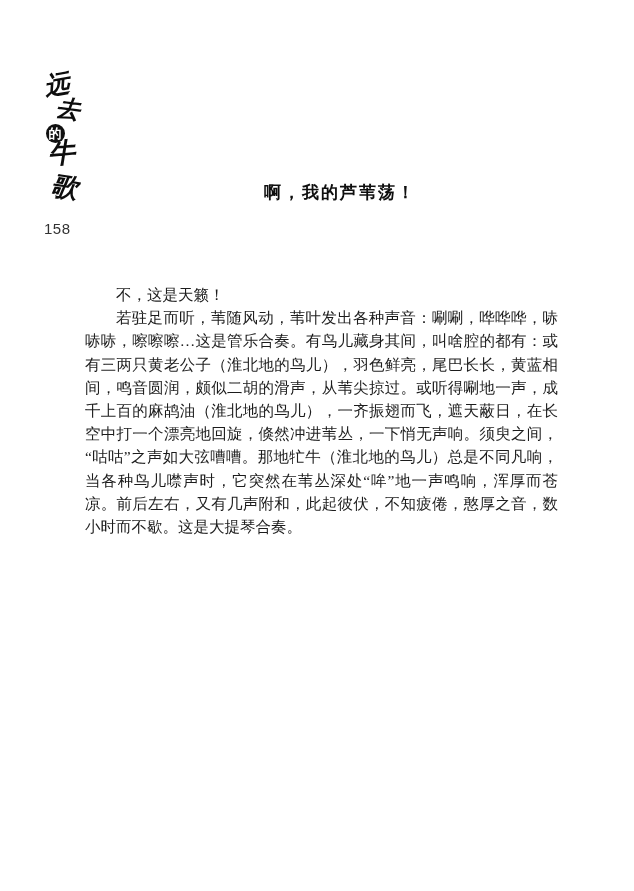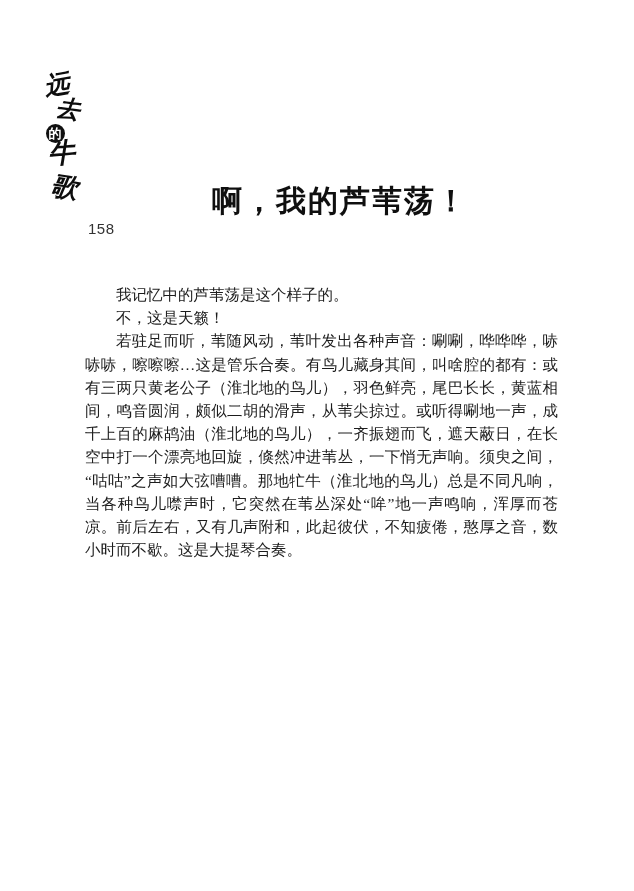--- a/index.html
+++ b/index.html
@@ -31,27 +31,27 @@
     font-size:13px; line-height:19px; text-align:center;
     font-style:normal;
     transform:translate(-5px,0);
   }
   .cal.c3 { font-size:27px; margin-top:0px; transform:translate(1px,-3px) rotate(-5deg); }
   .cal.c4 { font-size:27px; margin-top:4px; transform:translate(4px,0) rotate(9deg); }
 
   .page-number {
     position:absolute; left:44px; top:220px;
     font-family:"Liberation Sans","DejaVu Sans",sans-serif;
-    font-size:15px; color:#333; letter-spacing:0.5px;margin-left:44px;
+    font-size:15px; color:#333; letter-spacing:0.5px;
   }
 
   .title {
     position:absolute; left:104px; top:181px; width:472px;
     margin:0; text-align:center;
-    font-size:30px; font-weight:bold; letter-spacing:2px;
+    font-size:17px; font-weight:bold; letter-spacing:2px;
     color:#0f0f0f;
     white-space:nowrap;
   }
 
   .article {
     position:absolute; left:85px; top:283px; width:473px;
     font-size:15.5px; line-height:23.2px;
     text-align:justify;
     color:#1c1c1c;
   }
@@ -68,18 +68,17 @@
     <span class="cal c2">的</span>
     <span class="cal c3">牛</span>
     <span class="cal c4">歌</span>
   </div>
 
   <div class="page-number">158</div>
 
   <h1 class="title">啊，我的芦苇荡！</h1>
 
   <div class="article">
-    <p>我记忆中的芦苇荡是这个样子的。</p>
     <p>不，这是天籁！</p>
     <p>若驻足而听，苇随风动，苇叶发出各种声音：唰唰，哗哗哗，哧哧哧，嚓嚓嚓…这是管乐合奏。有鸟儿藏身其间，叫啥腔的都有：或有三两只黄老公子（淮北地的鸟儿），羽色鲜亮，尾巴长长，黄蓝相间，鸣音圆润，颇似二胡的滑声，从苇尖掠过。或听得唰地一声，成千上百的麻鸪油（淮北地的鸟儿），一齐振翅而飞，遮天蔽日，在长空中打一个漂亮地回旋，倏然冲进苇丛，一下悄无声响。须臾之间，“咕咕”之声如大弦嘈嘈。那地牤牛（淮北地的鸟儿）总是不同凡响，当各种鸟儿噤声时，它突然在苇丛深处“哞”地一声鸣响，浑厚而苍凉。前后左右，又有几声附和，此起彼伏，不知疲倦，憨厚之音，数小时而不歇。这是大提琴合奏。</p>
   </div>
 
 </div>
 
 </body></html>

